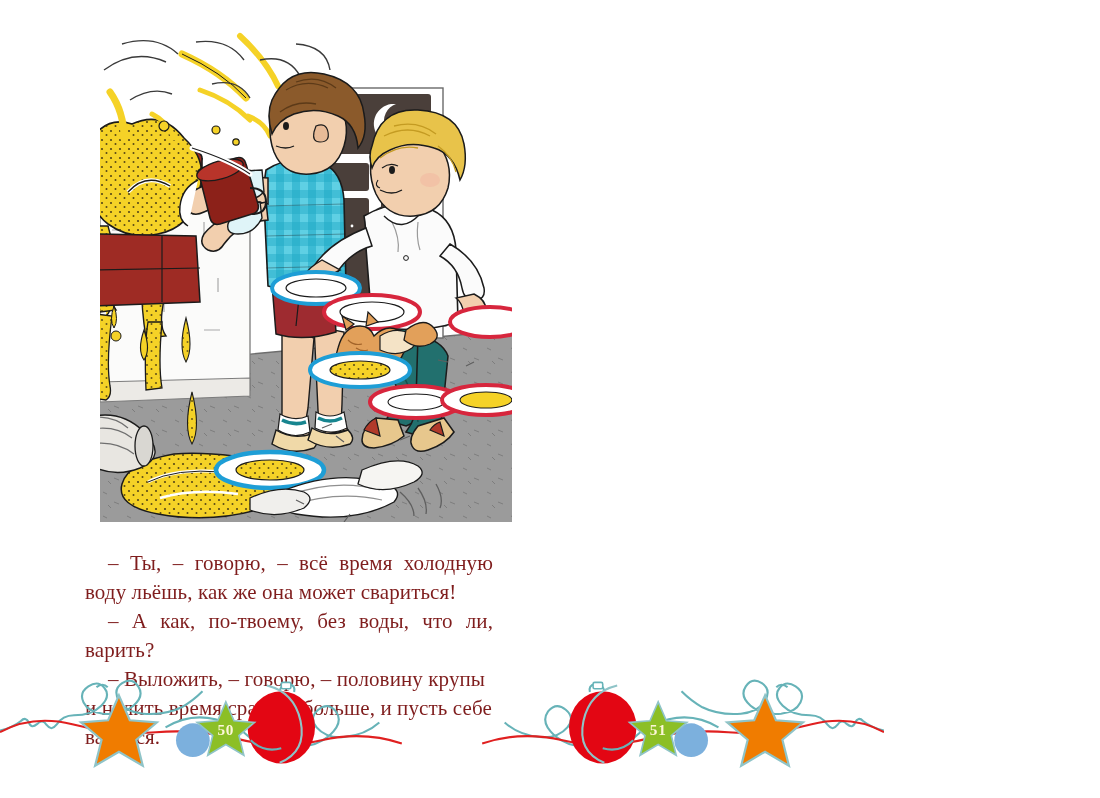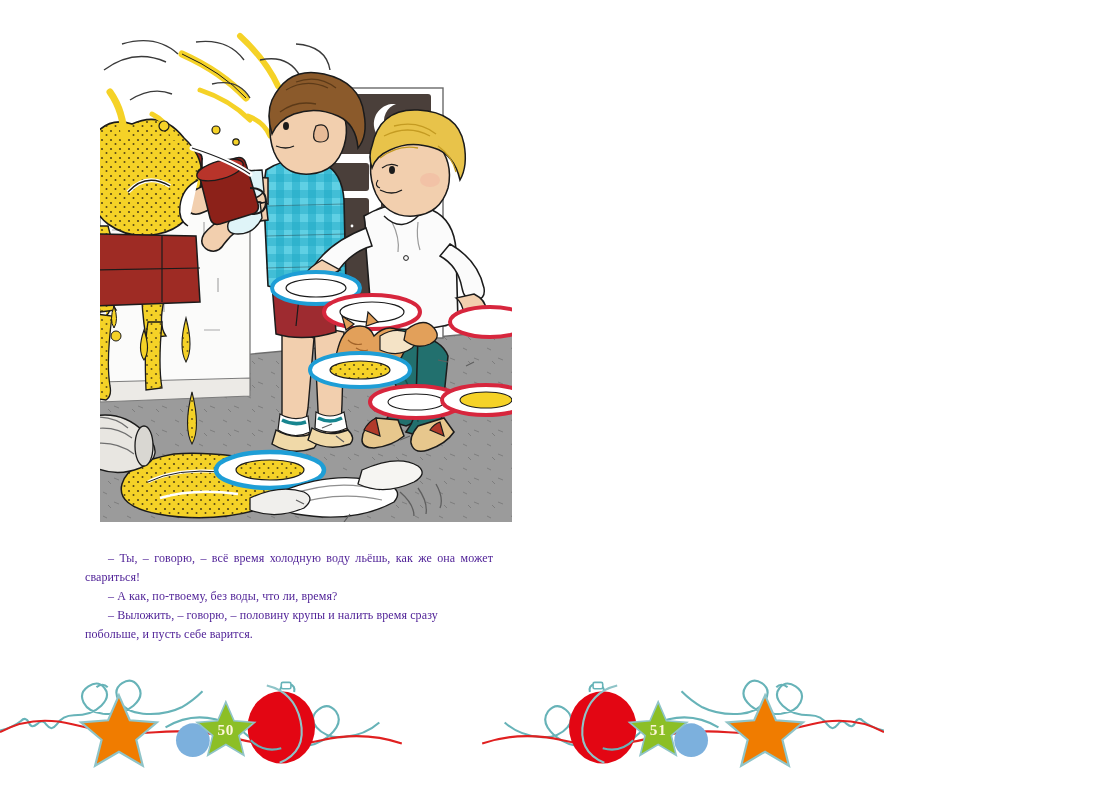--- a/index.html
+++ b/index.html
@@ -36,23 +36,23 @@
     left: 100px;
     top: 30px;
     width: 412px;
     height: 492px;
   }
   #illustration svg { display: block; width: 100%; height: 100%; }
 
   
   .text-block {
     position: absolute;
-    font-size: 12px;
-    line-height: 19px;
-    color: #4c1d95;
+    font-size: 21px;
+    line-height: 29px;
+    color: #7f1d1d;
     text-align: justify;
     text-justify: inter-word;
     hyphens: manual;
     letter-spacing: 0.1px;
   }
   .text-block p {
     margin: 0;
     text-indent: 23px;
   }
   .text-block p:last-child { text-align: left; }
@@ -349,21 +349,21 @@
 
           <g stroke="#5f5f5f" stroke-width="1.2" fill="none">
             <path d="M222 398 l10 -4 M236 406 l8 6 M300 410 l10 -4 M338 330 l10 2 M366 336 l8 -4 M196 470 l8 4 M244 492 l6 -8"></path>
           </g>
         </g>
       </svg>
     </div>
 
     <div class="text-block" id="left-text">
       <p>– Ты, – говорю, – всё время холодную воду льёшь, как же она может свариться!</p>
-      <p>– А как, по-твоему, без воды, что ли, время?</p>
+      <p>– А как, по-твоему, без воды, что ли, варить?</p>
       <p>– Выложить, – говорю, – половину крупы и налить время сразу побольше, и пусть себе варится.</p>
     </div>
   </div>
 
   <div class="page page-right">
     
   </div>
 
   <div id="footer-ornament">
     <svg viewBox="0 0 1100 130" xmlns="http://www.w3.org/2000/svg">

